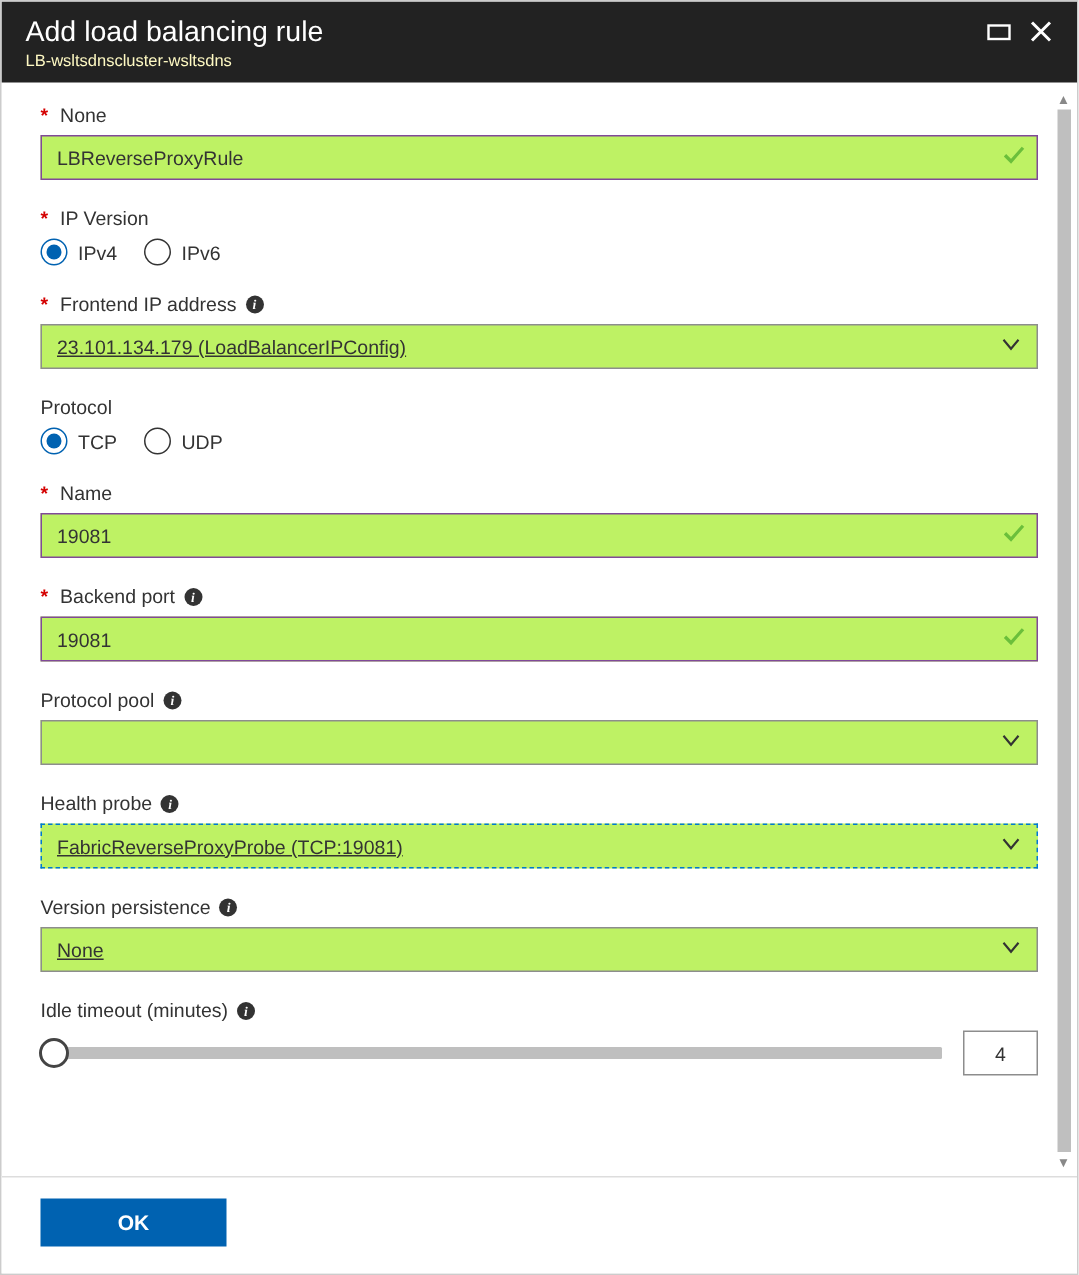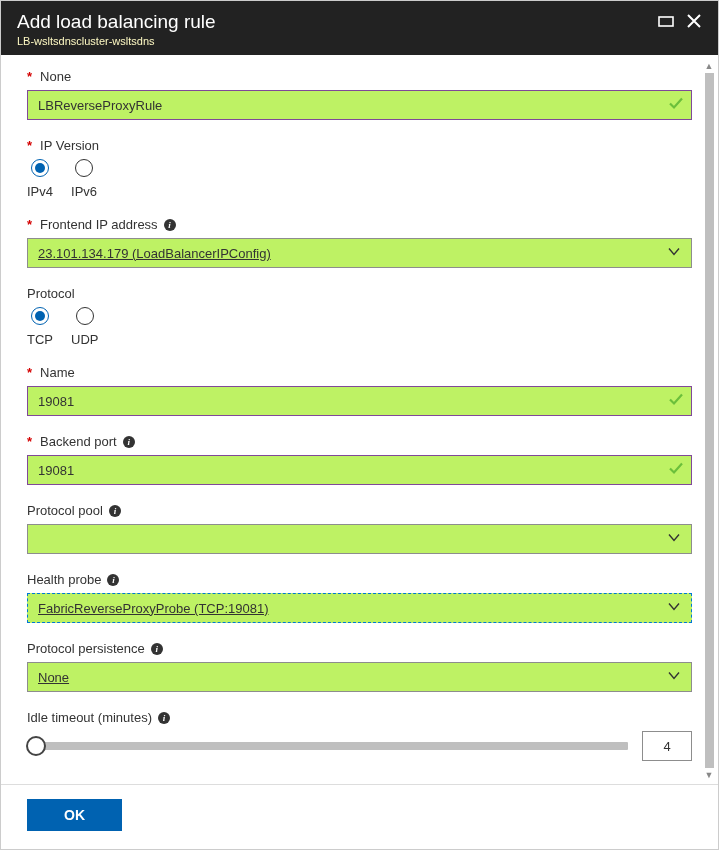--- a/index.html
+++ b/index.html
@@ -138,21 +138,20 @@
   .radios {
     display: flex;
     gap: 18px;
     align-items: center;
   }
   .radio {
     display: flex;
     align-items: center;
     gap: 7px;
     cursor: pointer;
-    flex-direction: column;
   }
   .radio-circle {
     width: 18px; height: 18px;
     border: 1.5px solid #333;
     border-radius: 50%;
     display: flex;
     align-items: center;
     justify-content: center;
     background:#fff;
   }
@@ -204,21 +203,21 @@
     height: 65px;
     border-top: 1px solid #ddd;
     background: #fff;
     padding: 14px 26px;
   }
   .ok-btn {
     background: #0062b1;
     color: #fff;
     border: none;
     height: 32px;
-    width: 95px;
+    width: 124px;
     font-size: 14px;
     font-weight: 600;
     cursor: pointer;
   }
 </style>
 </head>
 <body>
 
 <div class="header">
   <div class="header-left">
@@ -361,21 +360,21 @@
     <div class="select active-select">
       <span>FabricReverseProxyProbe (TCP:19081)</span>
       <span class="chevron"><svg width="14" height="14" viewBox="0 0 14 14">
               <path d="M2 4 L7 10 L12 4" stroke="#333" stroke-width="1.4" fill="none"></path>
             </svg></span>
     </div>
   </div>
 
   <div class="field">
     <div class="label">
-          <span>Protocol persistence</span>
+          <span>Version persistence</span>
           <span class="info-icon">i</span>
         </div>
     <div class="select">
       <span>None</span>
       <span class="chevron"><svg width="14" height="14" viewBox="0 0 14 14">
               <path d="M2 4 L7 10 L12 4" stroke="#333" stroke-width="1.4" fill="none"></path>
             </svg></span>
     </div>
   </div>
 

